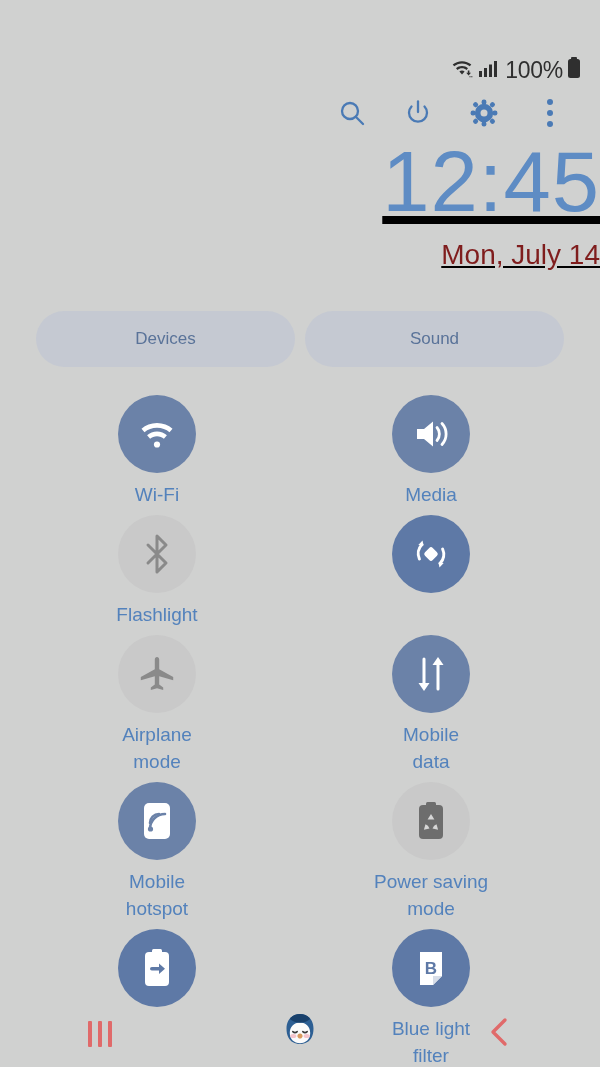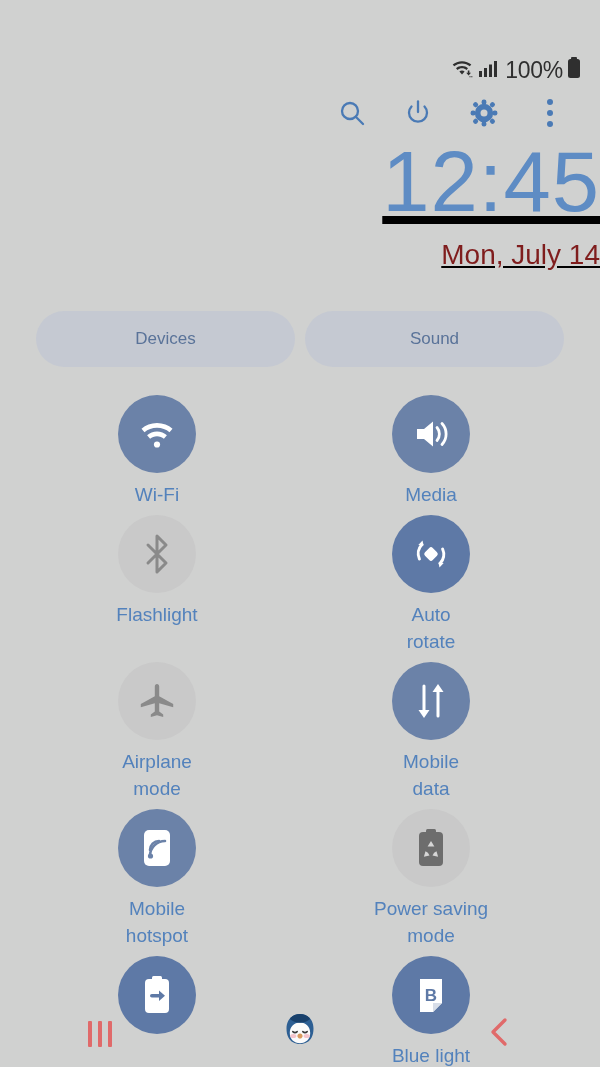--- a/index.html
+++ b/index.html
@@ -362,21 +362,20 @@
   <div class="tile">
     <div class="tile-circle on2">
       <svg width="44" height="44" viewBox="0 0 44 44">
         <path d="M13 12.5a13 13 0 0 0-2.6 14.5" fill="none" stroke="#ffffff" stroke-width="3" stroke-linecap="round"></path>
         <path d="M31 31.5a13 13 0 0 0 2.6-14.5" fill="none" stroke="#ffffff" stroke-width="3" stroke-linecap="round"></path>
         <path d="M13.5 8.5l1 5-5.2-0.6z" fill="#ffffff"></path>
         <path d="M30.5 35.5l-1-5 5.2 0.6z" fill="#ffffff"></path>
         <rect x="16.5" y="16.5" width="11" height="11" rx="2.5" fill="#ffffff" transform="rotate(45 22 22)"></rect>
       </svg>
     </div>
-    <div class="tile-label">Auto<br>rotate</div>
   </div>
 
   <div class="tile">
     <div class="tile-circle off">
       <svg width="42" height="42" viewBox="0 0 42 42">
         <path d="M21 4c1.3 0 2.2 1.1 2.2 2.5v9.8l14 7.6v3.4l-14-4v8.2l4 3v2.6l-6.2-1.8-6.2 1.8v-2.6l4-3v-8.2l-14 4v-3.4l14-7.6V6.5C18.8 5.1 19.7 4 21 4z" fill="#8a8a8a"></path>
       </svg>
     </div>
     <div class="tile-label">Airplane<br>mode</div>
   </div>

